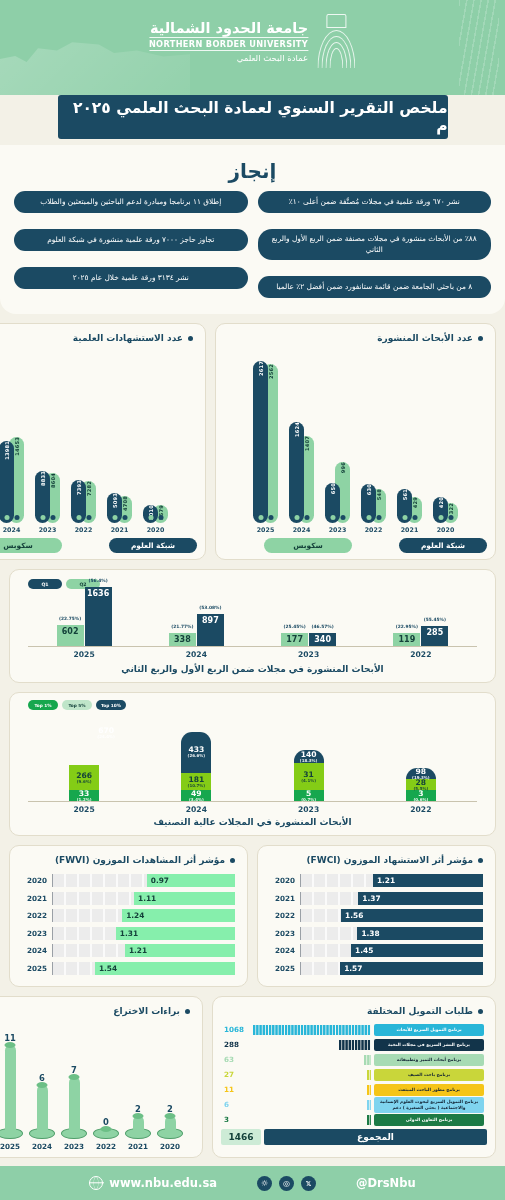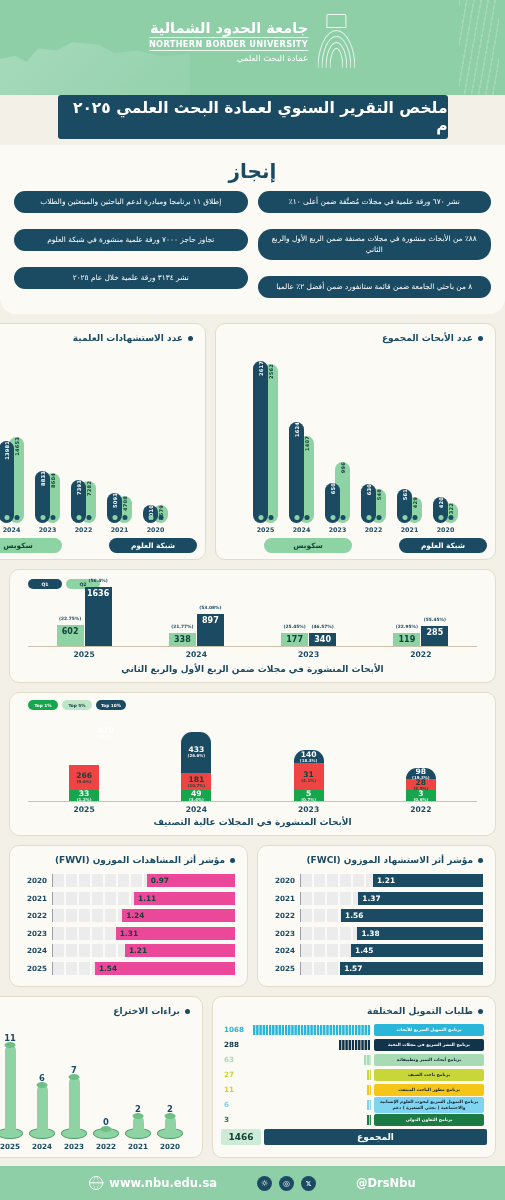--- a/index.html
+++ b/index.html
@@ -123,39 +123,39 @@
   
   .t-area { position:relative; height:112px; padding:4px 10px 0; }
   .t-plot { display:flex; align-items:flex-end; justify-content:space-around;
     height:98px; border-bottom:1.2px solid #c9c3ae; direction:ltr; }
   .t-col { width:30px; display:flex; flex-direction:column; justify-content:flex-end; }
   .t-seg { display:flex; flex-direction:column; align-items:center; justify-content:center;
     line-height:1.05; }
   .t-seg .n { font-size:7.6px; font-weight:700; }
   .t-seg .p { font-size:4px; font-weight:700; opacity:.92; }
   .t-seg.top10 { background:#1b4a63; color:#fff; border-radius:11px 11px 0 0; }
-  .t-seg.top5  { background:#ef4444; color:#14413a; }
+  .t-seg.top5  { background:#84cc16; color:#14413a; }
   .t-seg.top1  { background:#16a74e; color:#fff; }
   .t-legend { position:absolute; top:0px; left:10px; display:flex; gap:4px; direction:ltr; }
   .t-legend .lgx { width:30px; text-align:center; font-size:4.3px; font-weight:700;
     border-radius:7px; padding:2.5px 0; }
 
   
   .h-chart { padding:3px 4px 2px; direction:ltr; }
   .h-row { display:flex; align-items:center; height:15px; margin-bottom:2.5px; }
   .h-year { width:30px; text-align:center; font-size:7.2px; font-weight:700; color:#1b4a63; }
   .h-track { flex:1; height:13px; background:#ececec; border-left:1.4px solid #9aa0a6;
     position:relative; overflow:hidden; }
   .h-track::after { content:""; position:absolute; inset:0;
     background:repeating-linear-gradient(90deg, transparent 0 11px, #ffffff 11px 13px); opacity:.75; }
   .h-fill { position:absolute; right:0; top:0; height:100%;
     display:flex; align-items:center; padding-left:4px; z-index:2; }
   .h-fill .v { font-size:7.4px; font-weight:700; }
   .h-fill.blue { background:#1b4a63; } .h-fill.blue .v { color:#fff; }
-  .h-fill.green { background:#ec4899; } .h-fill.green .v { color:#14413a; }
+  .h-fill.green { background:#86efac; } .h-fill.green .v { color:#14413a; }
 
   
   .f-rows { direction:ltr; padding:2px 3px 0; }
   .f-row { display:flex; align-items:center; height:13px; margin-bottom:2px; gap:3px; }
   .f-val { width:26px; text-align:left; font-size:7.2px; font-weight:700; }
   .f-barcell { flex:1; display:flex; justify-content:flex-end; }
   .f-bar { height:10px; background-size:3.2px 100%;
     background-image:repeating-linear-gradient(90deg, currentColor 0 2px, transparent 2px 3.2px); }
   .f-lab { width:110px; border-radius:2px; font-size:4.4px; font-weight:700;
     color:#fff; text-align:center; padding:2px 3px; line-height:1.3;
@@ -251,21 +251,21 @@
         <div class="pill">تجاوز حاجز ٧٠٠٠ ورقة علمية منشورة في شبكة العلوم</div>
         <div class="pill">نشر ٣١٣٤ ورقة علمية خلال عام ٢٠٢٥</div>
       </div>
     </div>
   </div>
 
   <div class="row2">
     <div class="card">
       <div class="card-head">
         <span class="dot"></span>
-        <span>عدد الأبحاث المجموع</span>
+        <span>عدد الأبحاث المنشورة</span>
       </div>
       <div class="bars-wrap" id="pub-bars">
           <div class="bgroup">
             <div class="bar wos" style="height: 162.836px;">
               <span class="vlab">2617</span>
               <span class="enddot"></span>
             </div>
             <div class="bar sco" style="height: 159.413px;">
               <span class="vlab">2562</span>
               <span class="enddot"></span>

